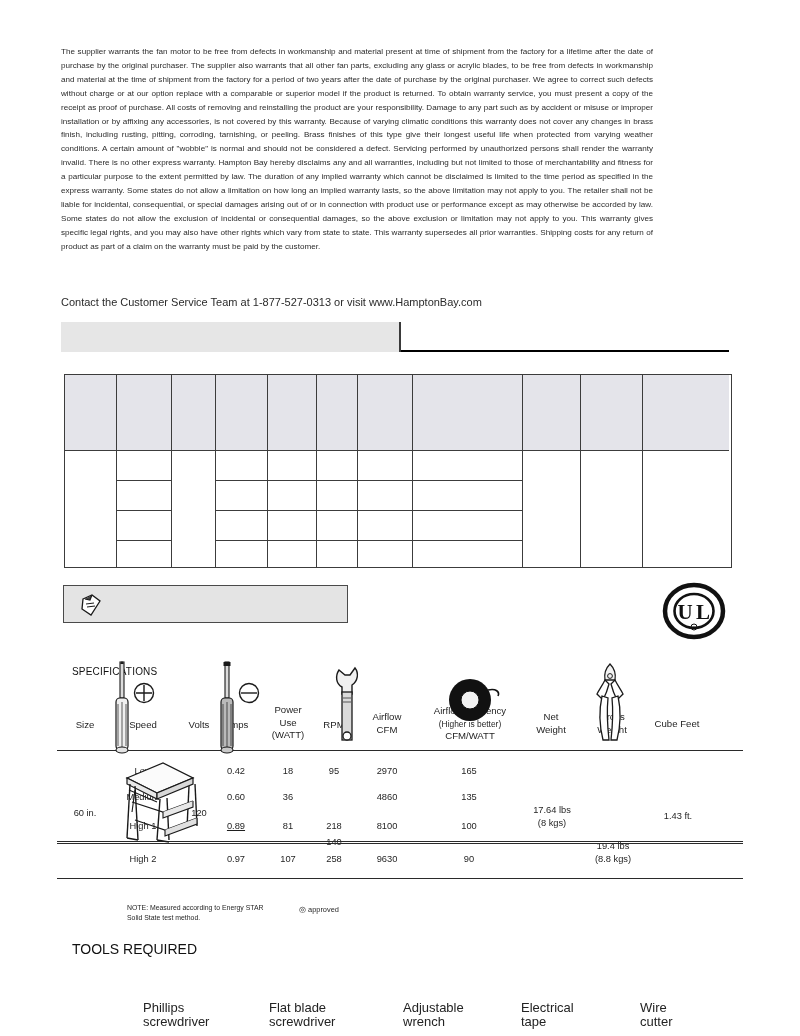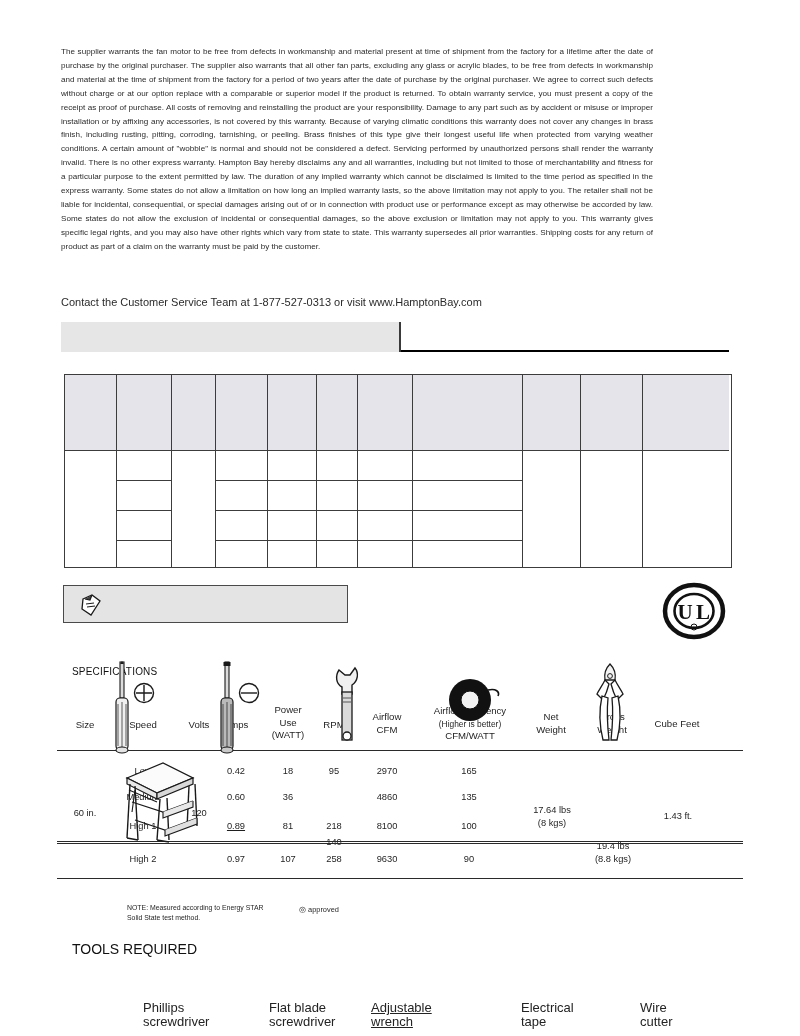--- a/index.html
+++ b/index.html
@@ -392,21 +392,21 @@
   <div class="tools-title">TOOLS REQUIRED</div>
 
   <div class="tool-label" style="left:143px; width:100px;">
     <div>Phillips</div>
     <div>screwdriver</div>
   </div>
   <div class="tool-label" style="left:269px; width:100px;">
     <div>Flat blade</div>
     <div>screwdriver</div>
   </div>
-  <div class="tool-label" style="left:371px; width:100px;text-decoration:underline;">
+  <div class="tool-label" style="left:403px; width:100px;">
     <div>Adjustable</div>
     <div>wrench</div>
   </div>
   <div class="tool-label" style="left:521px; width:100px;">
     <div>Electrical</div>
     <div>tape</div>
   </div>
   <div class="tool-label" style="left:640px; width:100px;">
     <div>Wire</div>
     <div>cutter</div>

